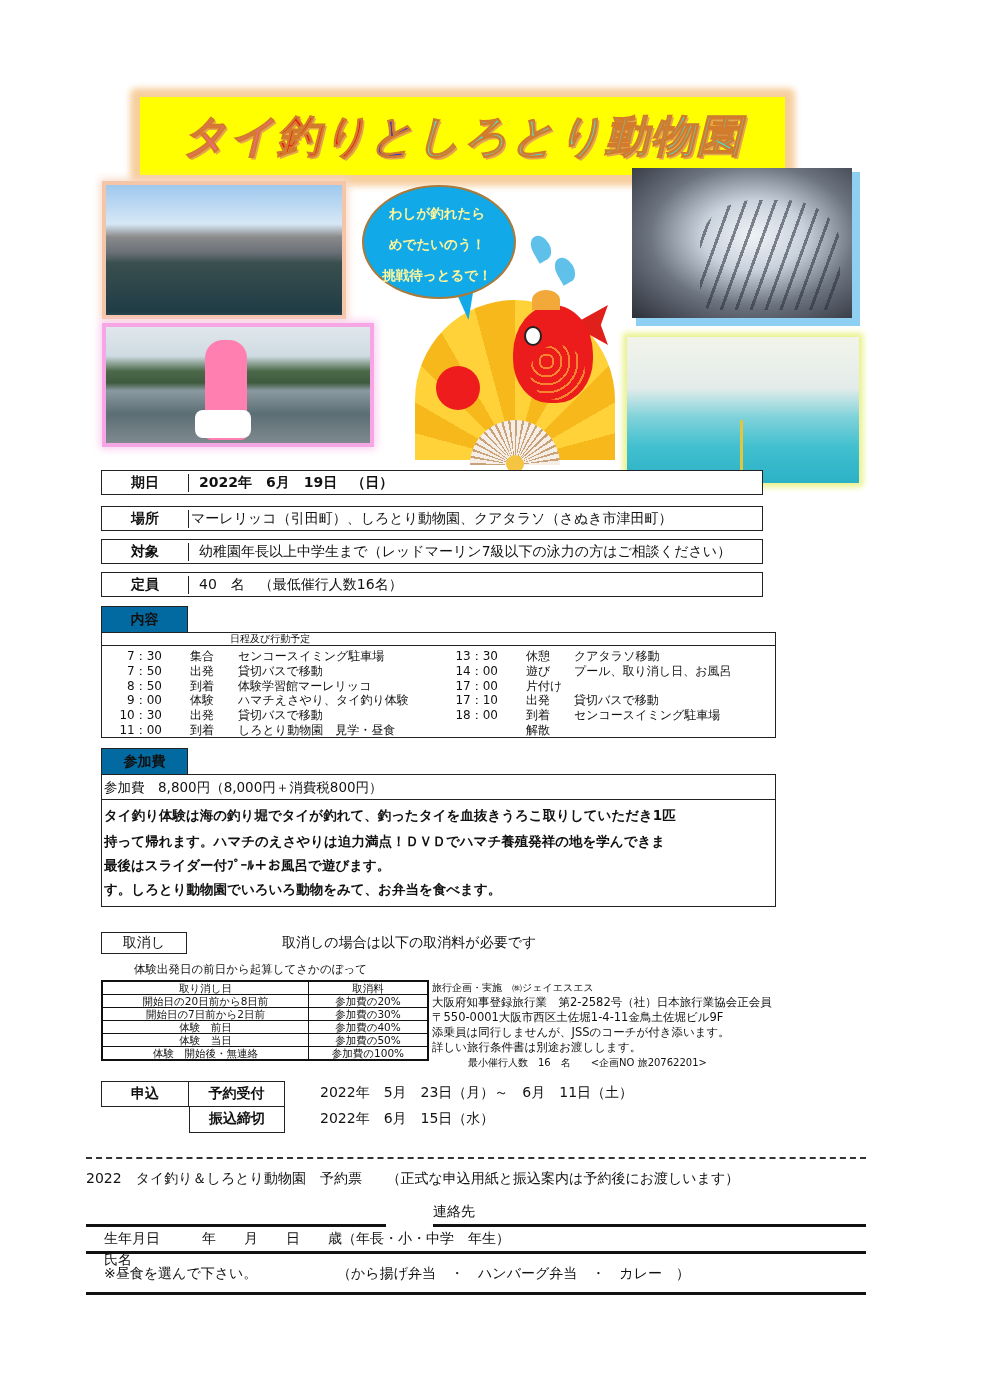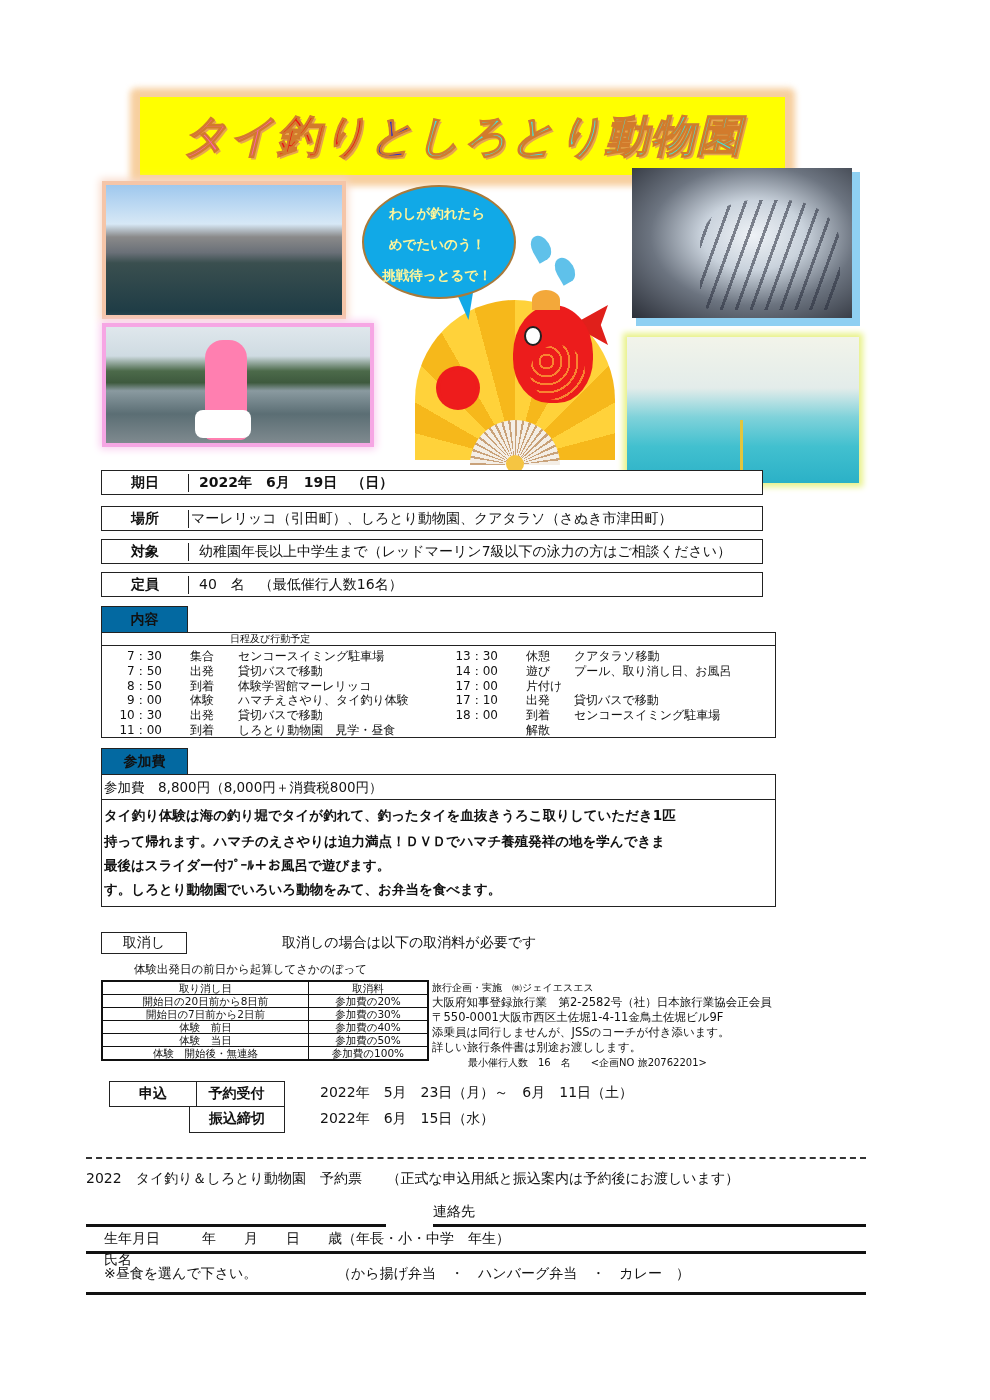--- a/index.html
+++ b/index.html
@@ -70,21 +70,21 @@
   .cancel-note { left:242px; top:934px; font-size:14px;margin-left:40px; }
   .cancel-sub { left:134px; top:962px; font-size:11.5px; }
 
   .cancel-table { left:101px; top:980px; width:328px; border:2.5px solid #111; border-collapse:collapse; font-size:10.5px; }
   .cancel-table td, .cancel-table th { border:1.5px solid #111; height:12px; line-height:12px; padding:0; text-align:center; font-weight:normal; }
 
   .agency { left:432px; top:980px; font-size:11.5px; line-height:15px; white-space:nowrap; }
   .agency .l0 { font-size:10px; }
   .agency .l5 { font-size:10px; padding-left:36px; }
 
-  .apply-lab { left:101px; top:1081px; width:88px; height:26px; border:1.5px solid #222; box-sizing:border-box; font-weight:bold; font-size:14px; text-align:center; line-height:22px;margin-left:8px; }
+  .apply-lab { left:101px; top:1081px; width:88px; height:26px; border:1.5px solid #222; box-sizing:border-box; font-weight:bold; font-size:14px; text-align:center; line-height:22px; }
   .apply-k1 { left:189px; top:1081px; width:96px; height:26px; border:1.5px solid #222; border-left:none; box-sizing:border-box; font-weight:bold; font-size:14px; text-align:center; line-height:22px; }
   .apply-k2 { left:189px; top:1107px; width:96px; height:26px; border:1.5px solid #222; border-top:none; box-sizing:border-box; font-weight:bold; font-size:14px; text-align:center; line-height:22px; }
   .apply-v1 { left:320px; top:1084px; font-size:14px; white-space:nowrap; }
   .apply-v2 { left:320px; top:1110px; font-size:14px; white-space:nowrap; }
 
   .dash { left:86px; top:1157px; width:780px; height:0; border-top:2px dashed #333; }
   .form-title { left:86px; top:1170px; font-size:14px; white-space:nowrap; }
   .form-title b { font-weight:normal; }
   .fline { height:3px; background:#111; }
   .form-lbl { font-size:14px; white-space:nowrap; }

